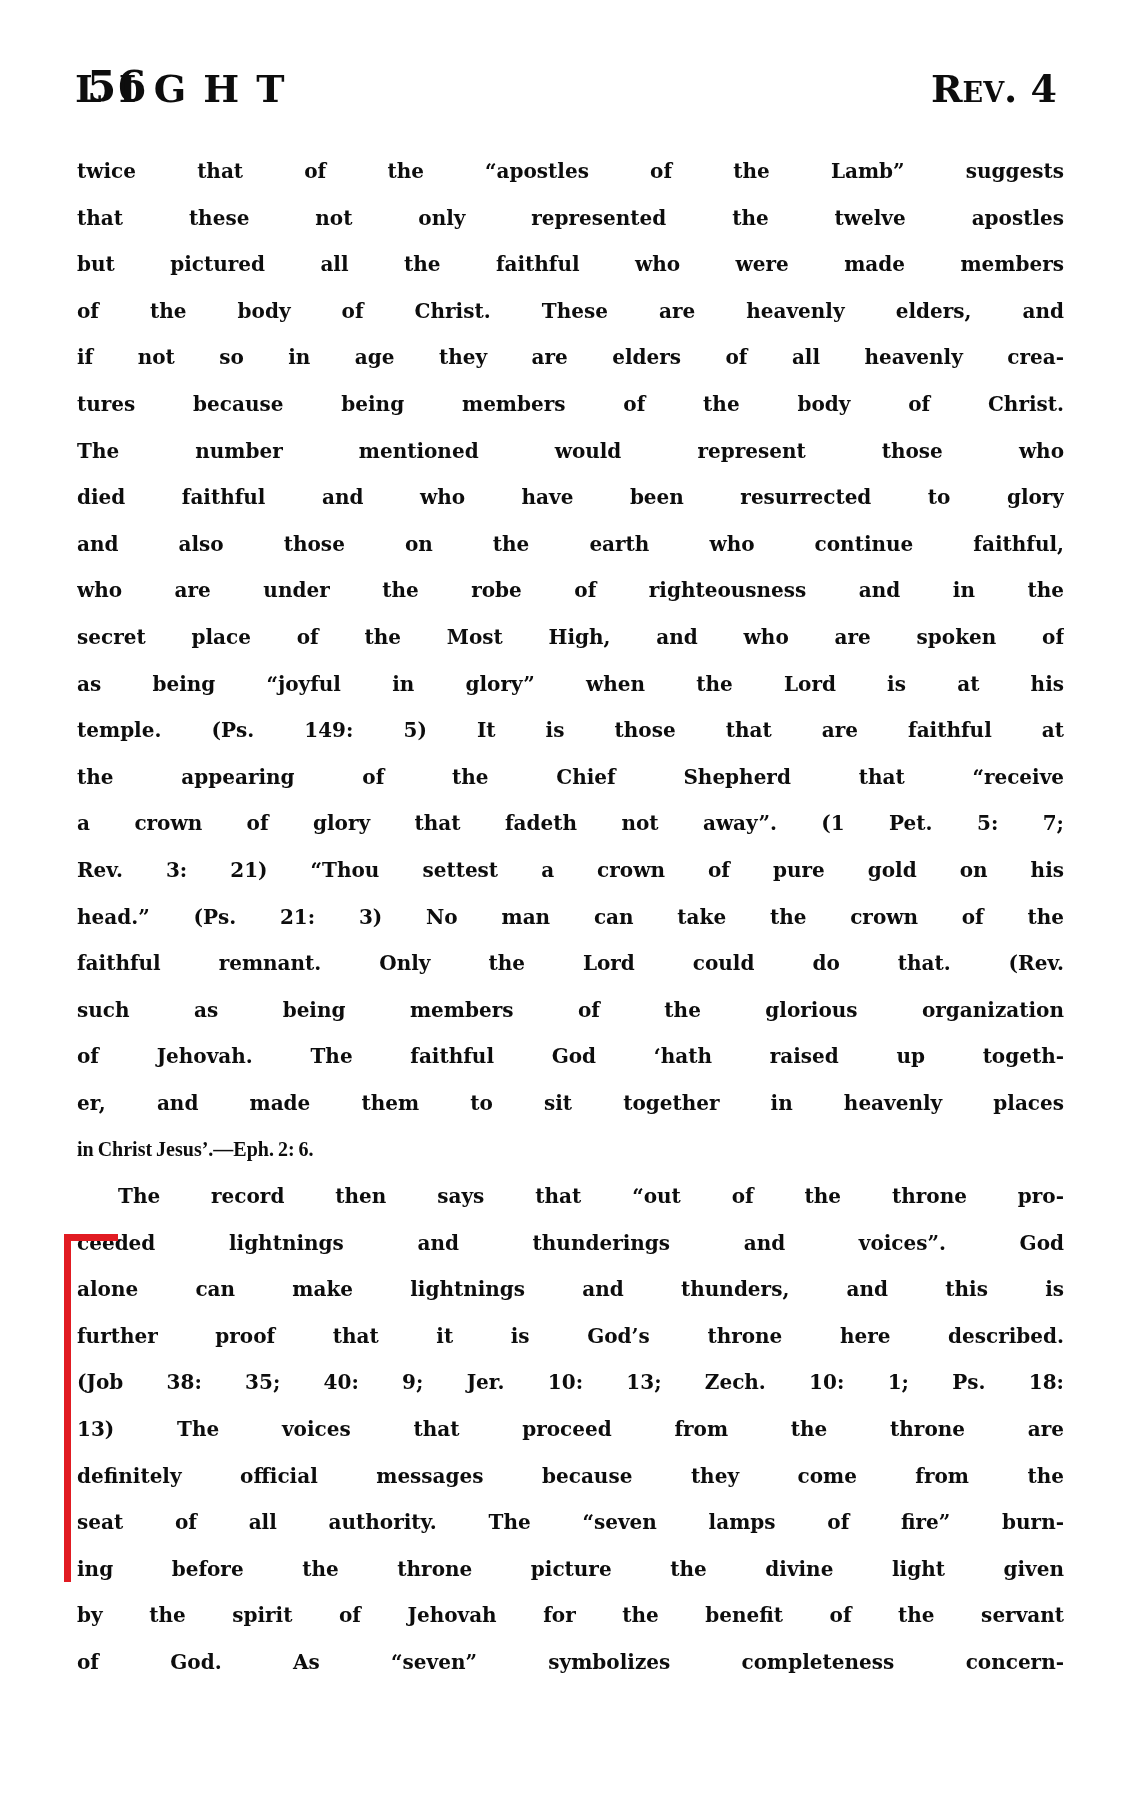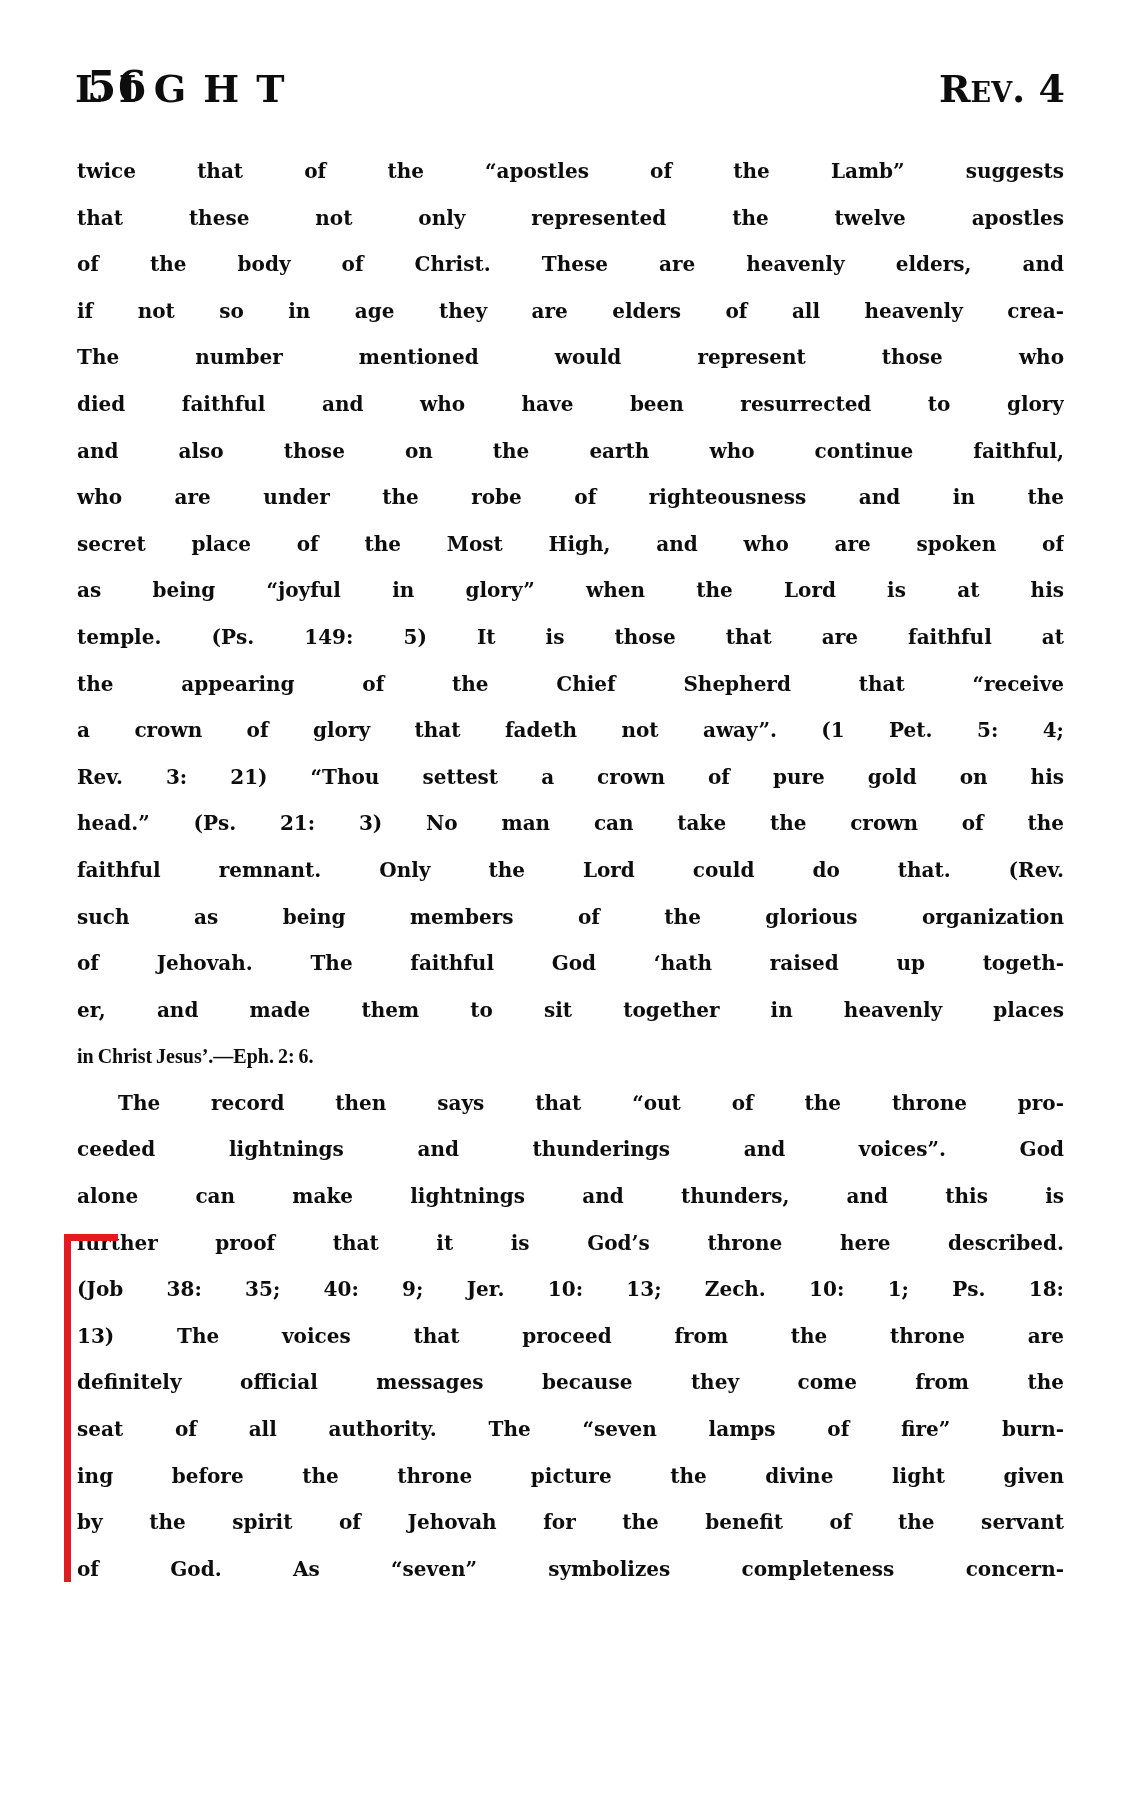--- a/index.html
+++ b/index.html
@@ -42,21 +42,21 @@
     left: 0;
     right: 0;
     top: 8px;
     text-align: left;
     font-size: 38px;
     line-height: 1;
     letter-spacing: 0.45em;
   }
   .running-head {
     position: absolute;
-    right: 0;
+    right: 8px;
     top: 8px;
     font-size: 38px;
     line-height: 1;
     font-variant: small-caps;
   }
   .body-text {
     position: absolute;
     left: 77px;
     top: 148px;
     width: 987px;
@@ -102,31 +102,33 @@
   <div class="header">
     <span class="page-number">56</span>
     <span class="header-title">LIGHT</span>
     <span class="running-head">Rev. 4</span>
   </div>
 
   <div class="body-text">
       <div class="paragraph">
         <div class="line">twice that of the “apostles of the Lamb” suggests</div>
         <div class="line">that these not only represented the twelve apostles</div>
+        <div class="line">but pictured all the faithful who were made members</div>
         <div class="line">of the body of Christ. These are heavenly elders, and</div>
         <div class="line">if not so in age they are elders of all heavenly crea-</div>
+        <div class="line">tures because being members of the body of Christ.</div>
         <div class="line">The number mentioned would represent those who</div>
         <div class="line">died faithful and who have been resurrected to glory</div>
         <div class="line">and also those on the earth who continue faithful,</div>
         <div class="line">who are under the robe of righteousness and in the</div>
         <div class="line">secret place of the Most High, and who are spoken of</div>
         <div class="line">as being “joyful in glory” when the Lord is at his</div>
         <div class="line">temple. (Ps. 149: 5) It is those that are faithful at</div>
         <div class="line">the appearing of the Chief Shepherd that “receive</div>
-        <div class="line">a crown of glory that fadeth not away”. (1 Pet. 5: 4;</div>
+        <div class="line">a crown of glory that fadeth not away”. (1 Pet. 5: 7;</div>
         <div class="line">Rev. 3: 21) “Thou settest a crown of pure gold on his</div>
         <div class="line">head.” (Ps. 21: 3) No man can take the crown of the</div>
         <div class="line">faithful remnant. Only the Lord could do that. (Rev.</div>
         <div class="line">such as being members of the glorious organization</div>
         <div class="line">of Jehovah. The faithful God ‘hath raised up togeth-</div>
         <div class="line">er, and made them to sit together in heavenly places</div>
         <div class="line para-end">in Christ Jesus’.—Eph. 2: 6.</div>
       </div>
       <div class="paragraph">
         <div class="line indent">The record then says that “out of the throne pro-</div>

